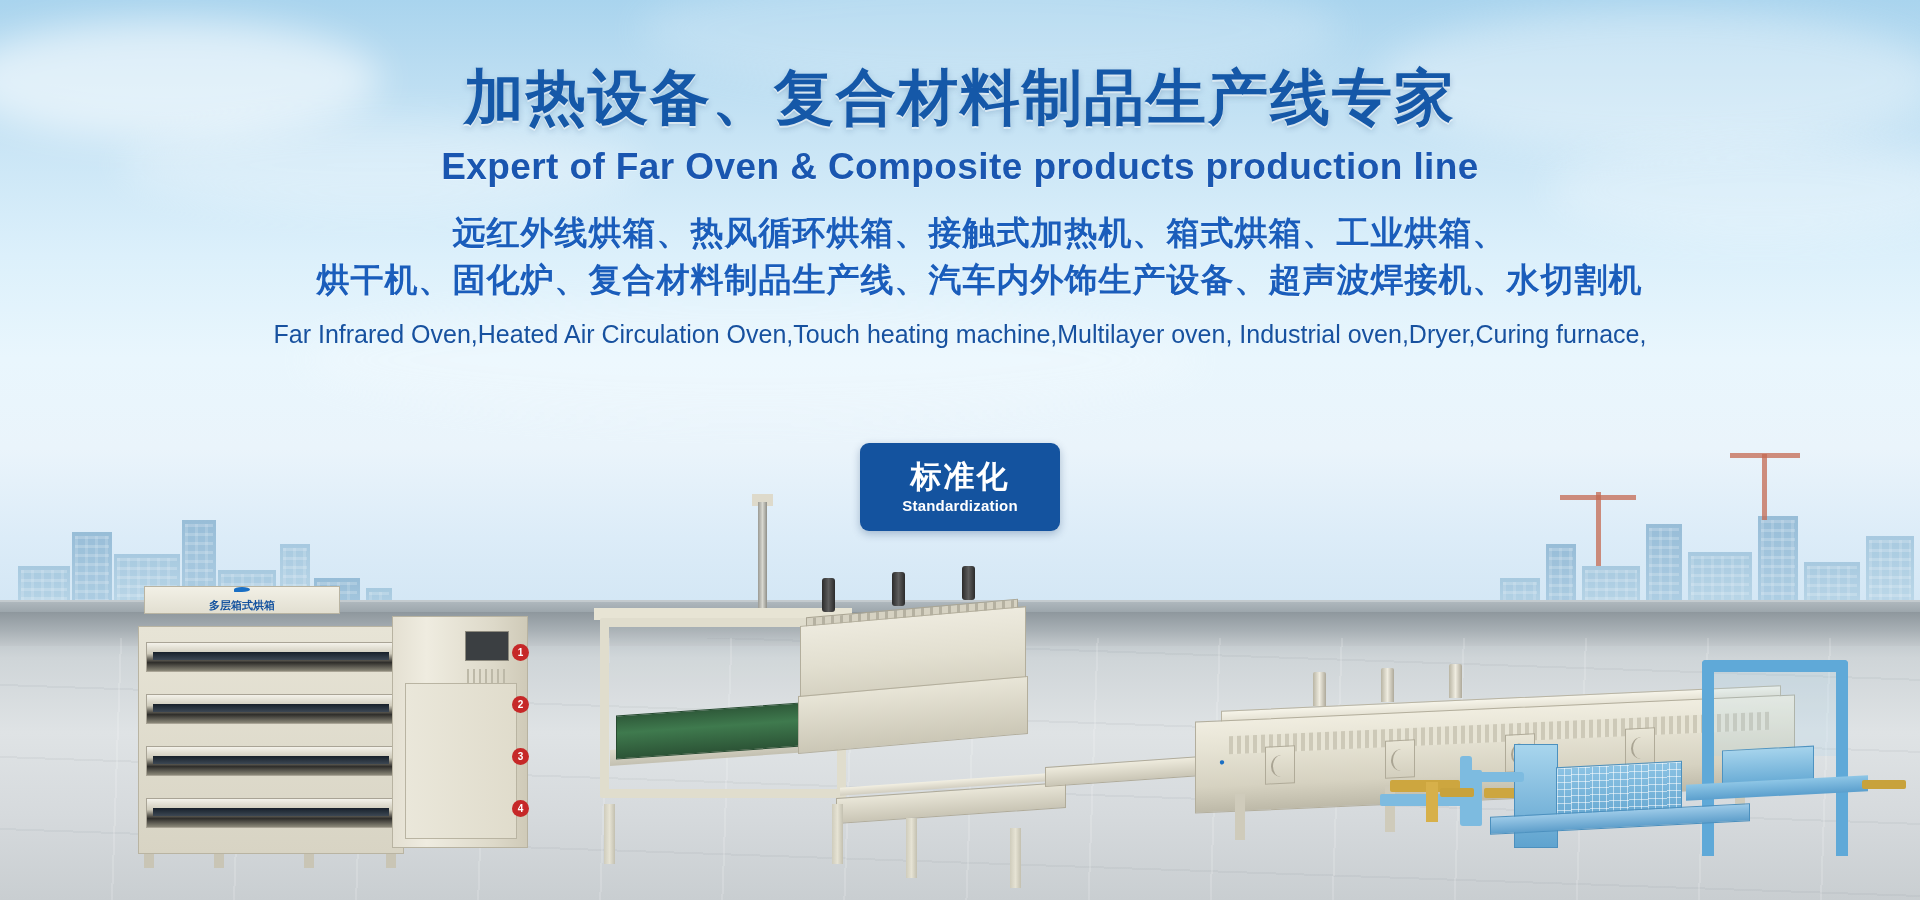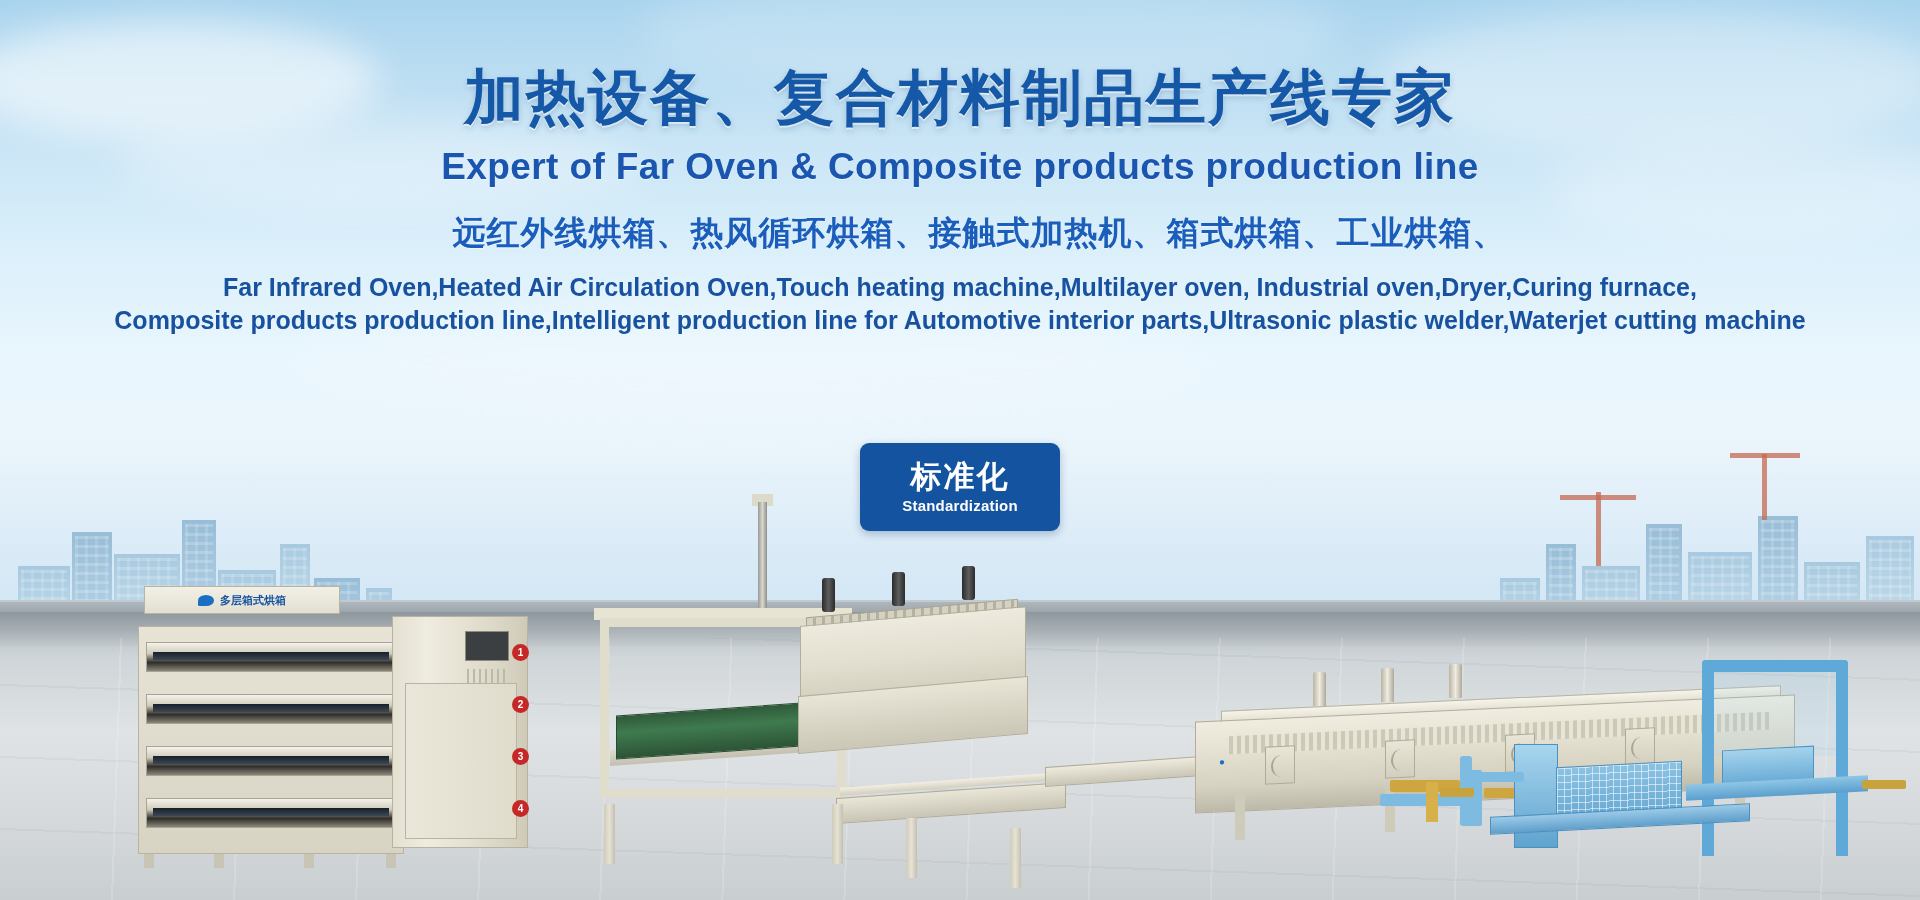--- a/index.html
+++ b/index.html
@@ -95,21 +95,21 @@
   .sub-cn {
     margin-top:22px;
     font-size:33px; font-weight:bold; color:#1a5dbb;
     line-height:1.42; letter-spacing:1px;
     text-shadow:0 1px 0 rgba(255,255,255,.45);
     padding-left:39px;
   }
   .sub-cn div { white-space:nowrap; }
   .sub-en {
     margin-top:14px;
-    font-size:25px; font-weight:700; color:#17519f;
+    font-size:25px; font-weight:400; color:#17519f;
     line-height:1.35; letter-spacing:0px;
   }
   .sub-en div { white-space:nowrap; }
 
   
   .badges {
     position:absolute; left:0; top:443px; width:1920px;
     display:flex; justify-content:center; gap:62px;
   }
   .badge {
@@ -146,21 +146,21 @@
   .m1 .frame {
     position:absolute; left:0; top:10px; width:266px; height:228px;
     background:linear-gradient(180deg,#e7e4d6,#d8d4c4);
     border:1px solid #b9b4a2;
   }
   .m1 .hdr {
     position:absolute; left:6px; top:-30px; width:196px; height:28px;
     background:linear-gradient(180deg,#f2f0e6,#e2dfd1);
     border:1px solid #b9b4a2;
     font-size:11px; color:#15539f; font-weight:bold;
-    display:flex; align-items:center; justify-content:center; gap:6px;
+    display:flex; align-items:center; justify-content:center; gap:6px;flex-direction:column;
   }
   .m1 .logo{
     width:16px;height:11px;border-radius:50% 50% 50% 10%;
     background:#1a6fc4;
   }
   .m1 .tray {
     position:absolute; left:8px; width:250px; height:30px;
     background:linear-gradient(180deg,#f4f2ea 0%,#cfcbbb 38%,#6f6c62 56%,#2f2e2b 70%,#8b8879 100%);
     border:1px solid #a9a496;
   }
@@ -353,25 +353,25 @@
 
   <div class="parapet"></div>
   <div class="ground"></div>
 
   <div class="textblock">
     <div class="headline-cn">加热设备、复合材料制品生产线专家</div>
     <div class="headline-en">Expert of Far Oven &amp; Composite products production line</div>
 
     <div class="sub-cn">
       <div>远红外线烘箱、热风循环烘箱、接触式加热机、箱式烘箱、工业烘箱、</div>
+      <div>烘干机、固化炉、复合材料制品生产线、汽车内外饰生产设备、超声波焊接机、水切割机</div>
     </div>
 
     <div class="sub-en">
       <div>Far Infrared Oven,Heated Air Circulation Oven,Touch heating machine,Multilayer oven, Industrial oven,Dryer,Curing furnace,</div>
-      <div>Composite products production line,Intelligent production line for Automotive interior parts,Ultrasonic plastic welder,Waterjet cutting machine</div>
     </div>
   </div>
 
   <div class="badges">
     <div class="badge">
       <span class="bcn">标准化</span>
       <span class="ben">Standardization</span>
     </div>
   </div>
 

